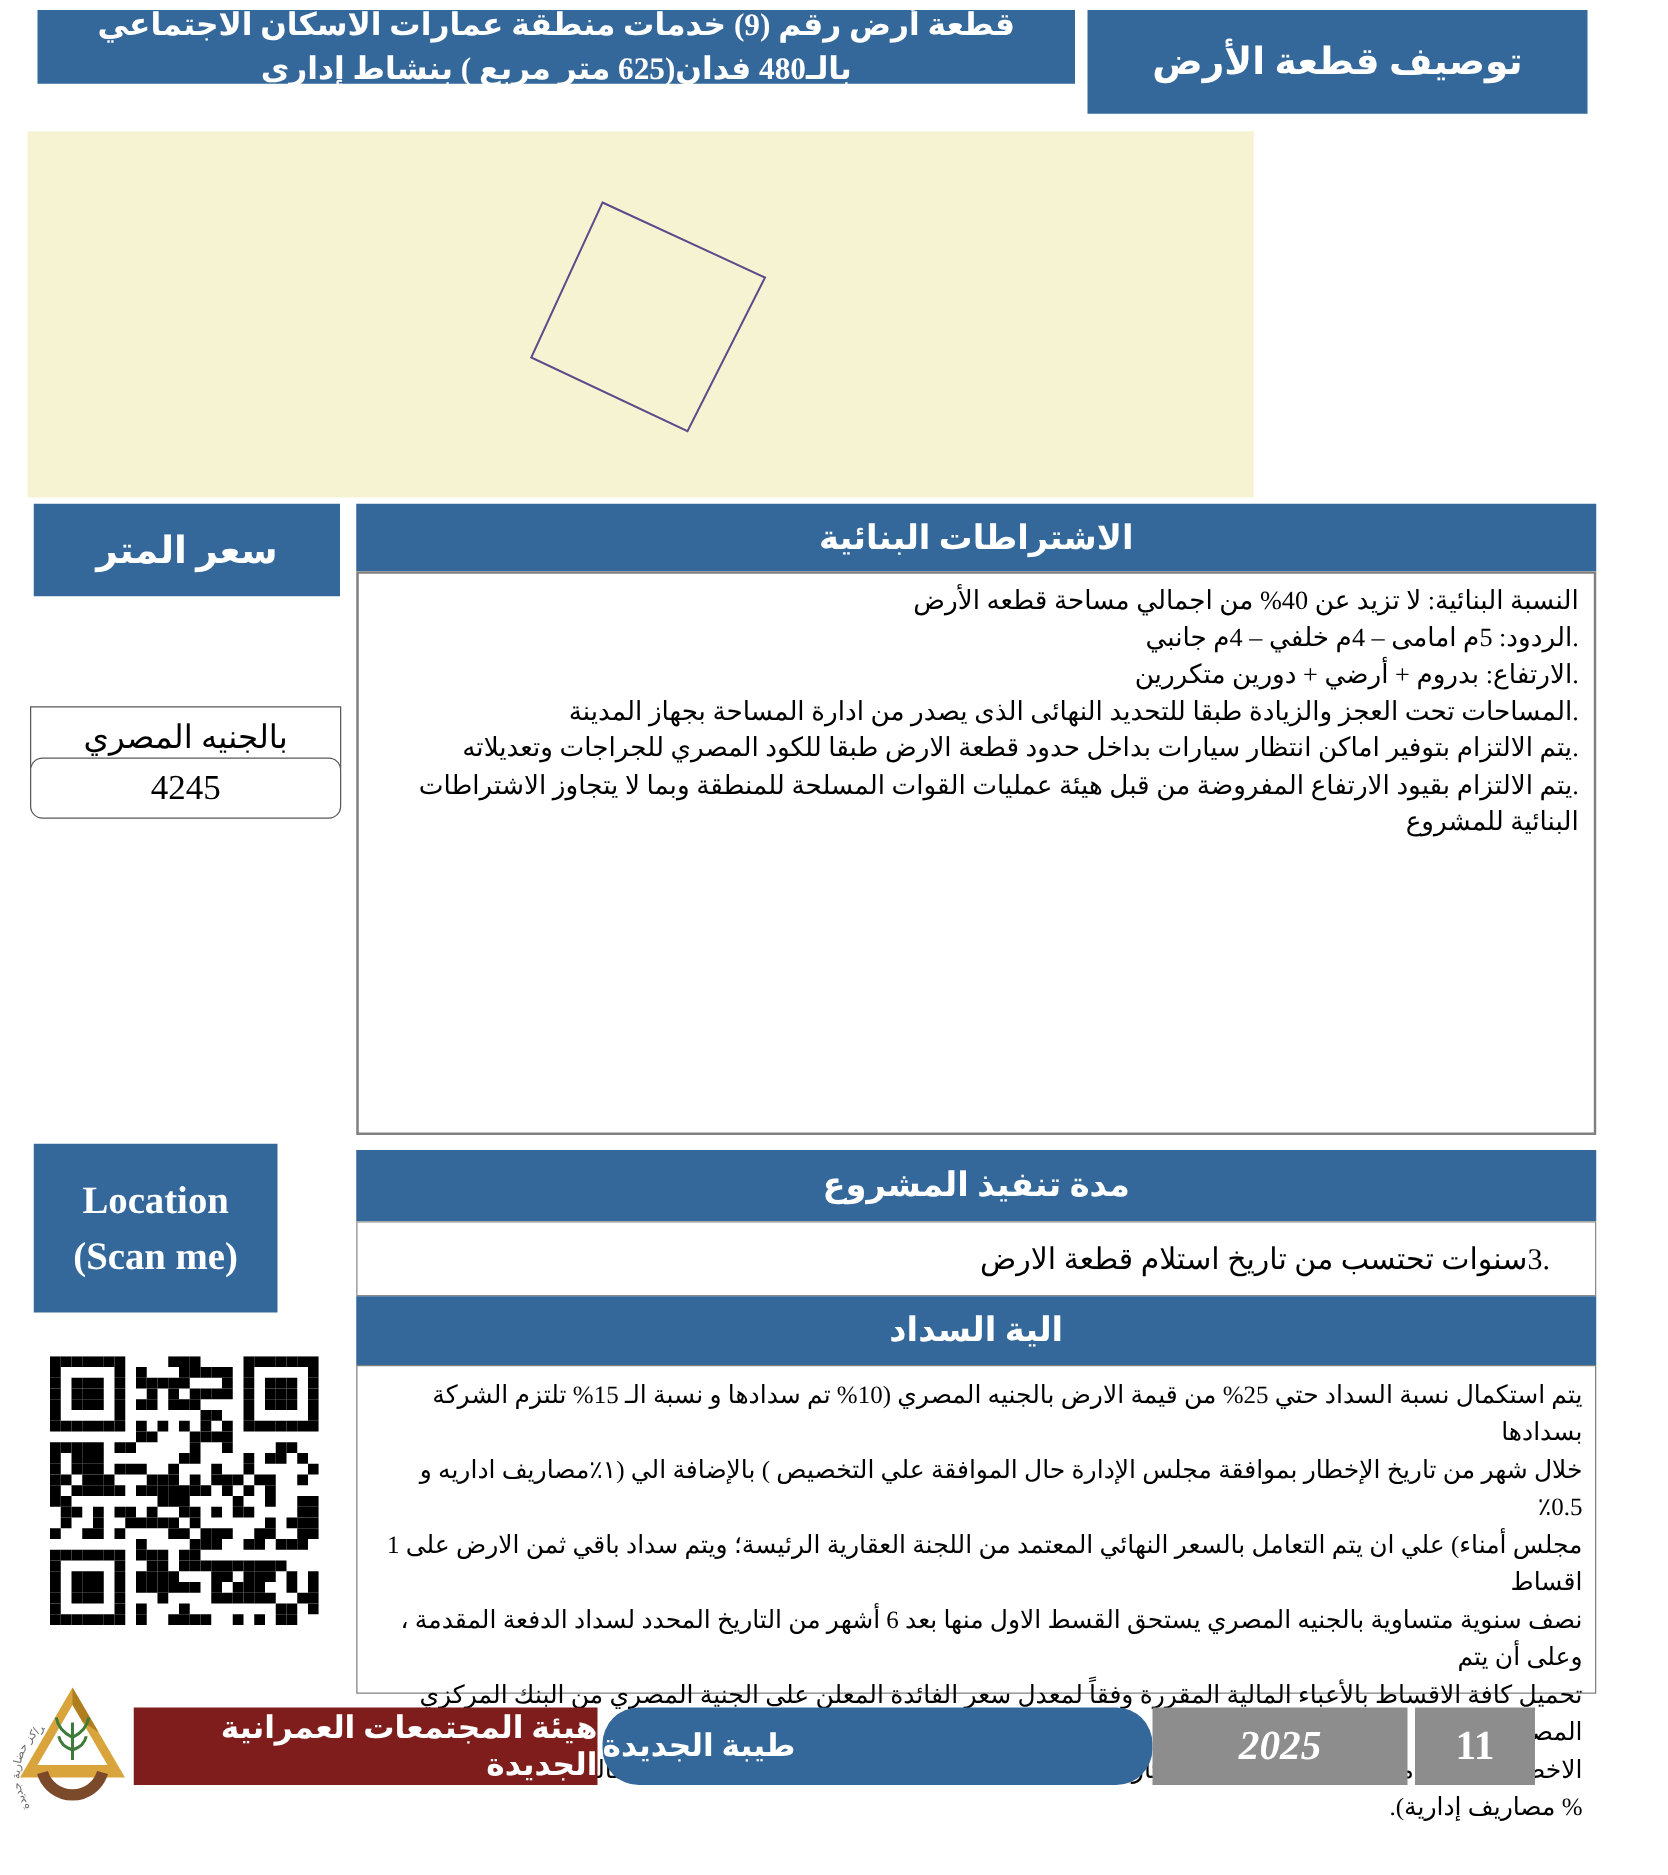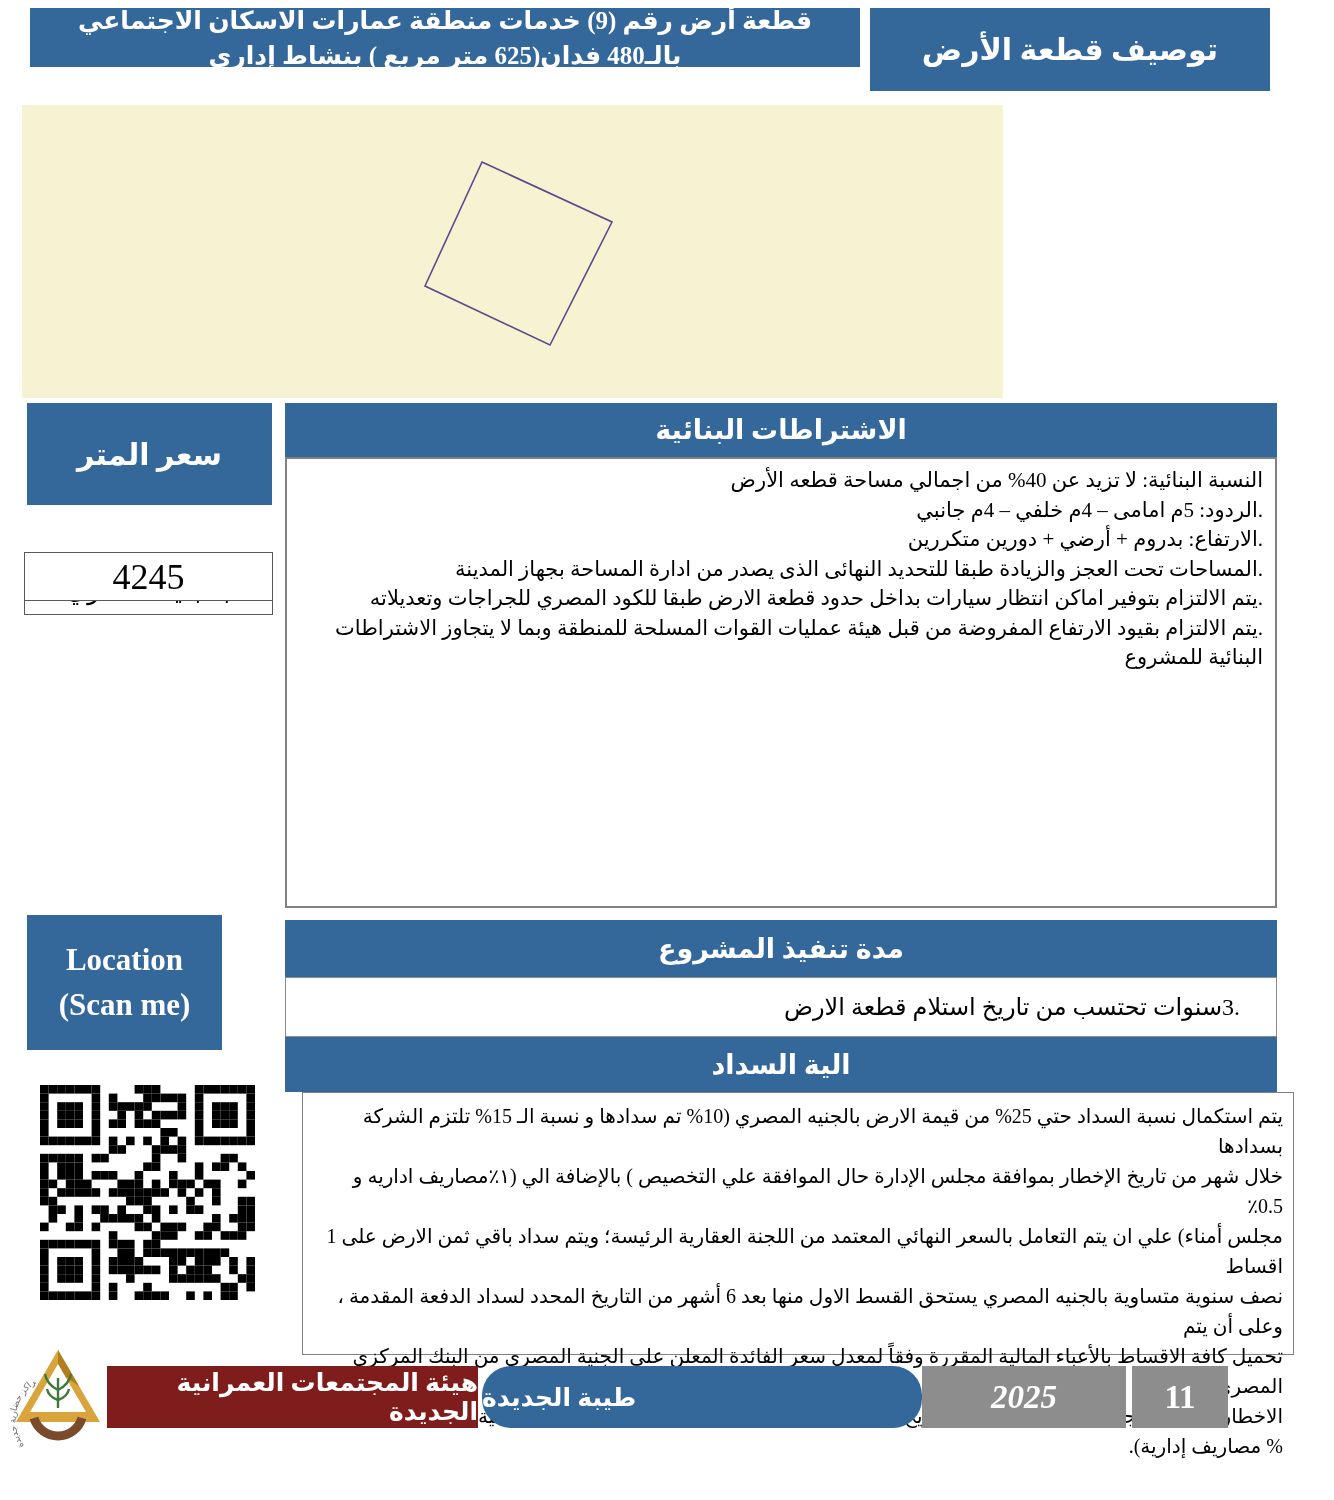--- a/index.html
+++ b/index.html
@@ -17,29 +17,29 @@
     color:#ffffff;
     display:flex; align-items:center; justify-content:center;
     text-align:center;
     font-weight:bold;
   }
   .hdr-left  { left:30px;  top:8px; width:830px; height:59px; font-size:25px; line-height:1.4; padding:0 14px; }
   .hdr-right { left:870px; top:8px; width:400px; height:83px; font-size:30px; }
 
   .plot-canvas { left:22px; top:105px; width:981px; height:293px; background:#F6F3D2; }
 
-  .price-label { left:27px; top:403px; width:245px; height:102px; font-size:30px; }
+  .price-label { left:27px; top:403px; width:245px; height:74px; font-size:30px; }
   .price-cell  {
     left:24px; width:249px; background:#fff;
     border:1px solid #595959;
     display:flex; align-items:center; justify-content:center;
     font-size:26px;
   }
   .price-currency { top:517px; height:50px;margin-top:48px; }
-  .price-value    { top:552px; height:49px; font-size:36px; }
+  .price-value    { top:606px; height:49px; font-size:28px;border-radius:10px; }
 
   .bld-header { left:285px; top:403px;  width:992px; height:54px; font-size:27px; }
   .bld-box {
     left:285px; top:457px; width:992px; height:451px;
     background:#fff; border:2px solid #808080;
     direction:rtl; text-align:right;
     font-size:21px; line-height:29.5px;
     padding:7px 12px 0 12px;
   }
   .dur-header { left:285px; top:920px;  width:992px; height:57px; font-size:27px; }
@@ -49,21 +49,20 @@
     direction:rtl; display:flex; align-items:center;
     padding-right:36px; font-size:24px;
   }
   .pay-header { left:285px; top:1037px; width:992px; height:55px; font-size:27px; }
   .pay-box {
     left:285px; top:1092px; width:992px; height:263px;
     background:#fff; border:1px solid #808080;
     direction:rtl; text-align:right;
     font-size:20px; line-height:30px;
     padding:8px 10px 0 10px;
-    margin-left:17px;
   }
 
   .loc-box { left:27px; top:915px; width:195px; height:135px;
              font-size:31px; line-height:1.45; flex-direction:column; }
 
   .qr { left:40px; top:1085px; width:215px; height:215px; background:#fff; }
 
   .ft-cell { top:1366px; height:62px; display:flex; align-items:center;
              color:#fff; font-weight:bold; }
   .ft-a    { left:107px; width:371px; background:#7f1d1d; justify-content:center; font-size:25px; }

